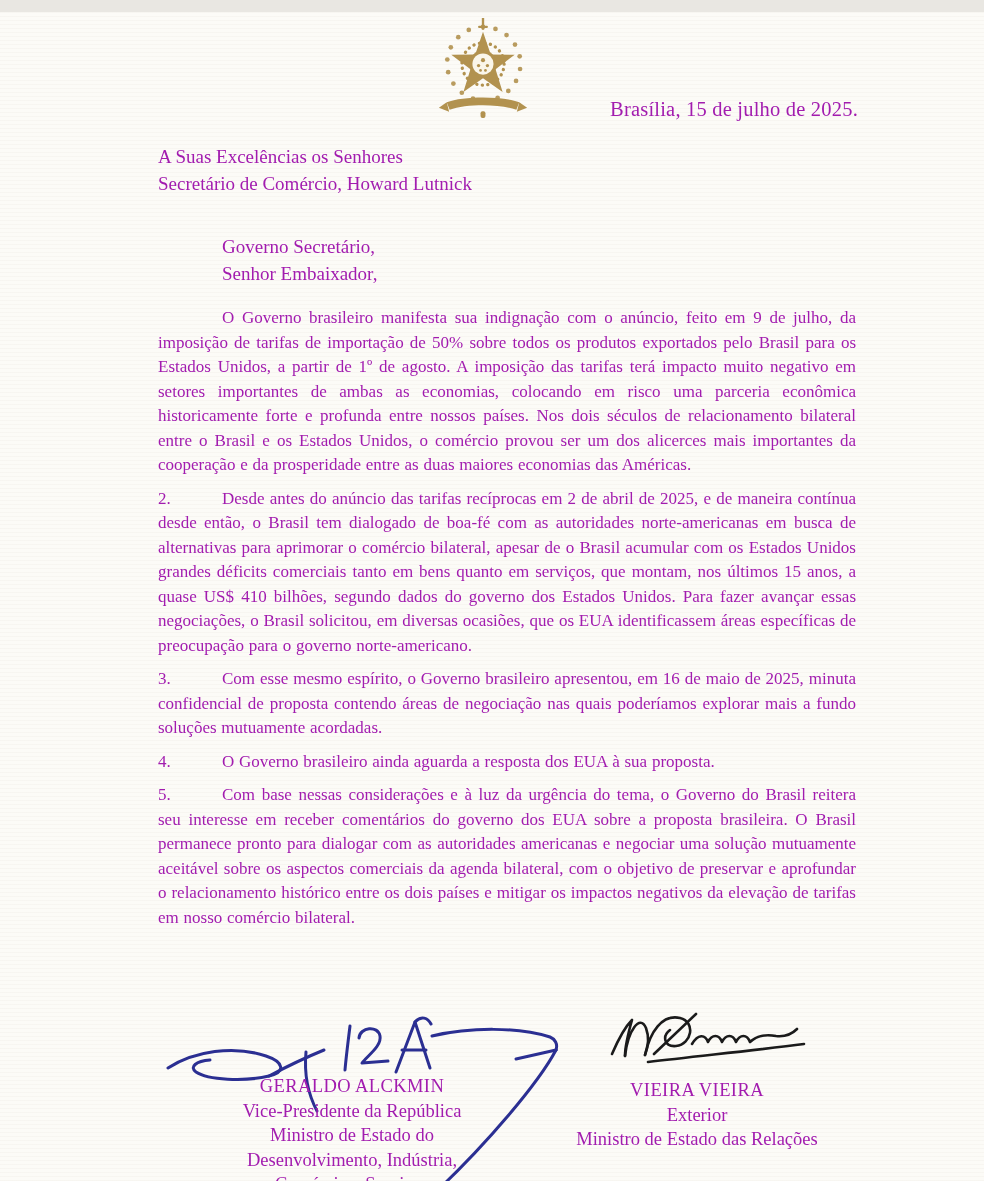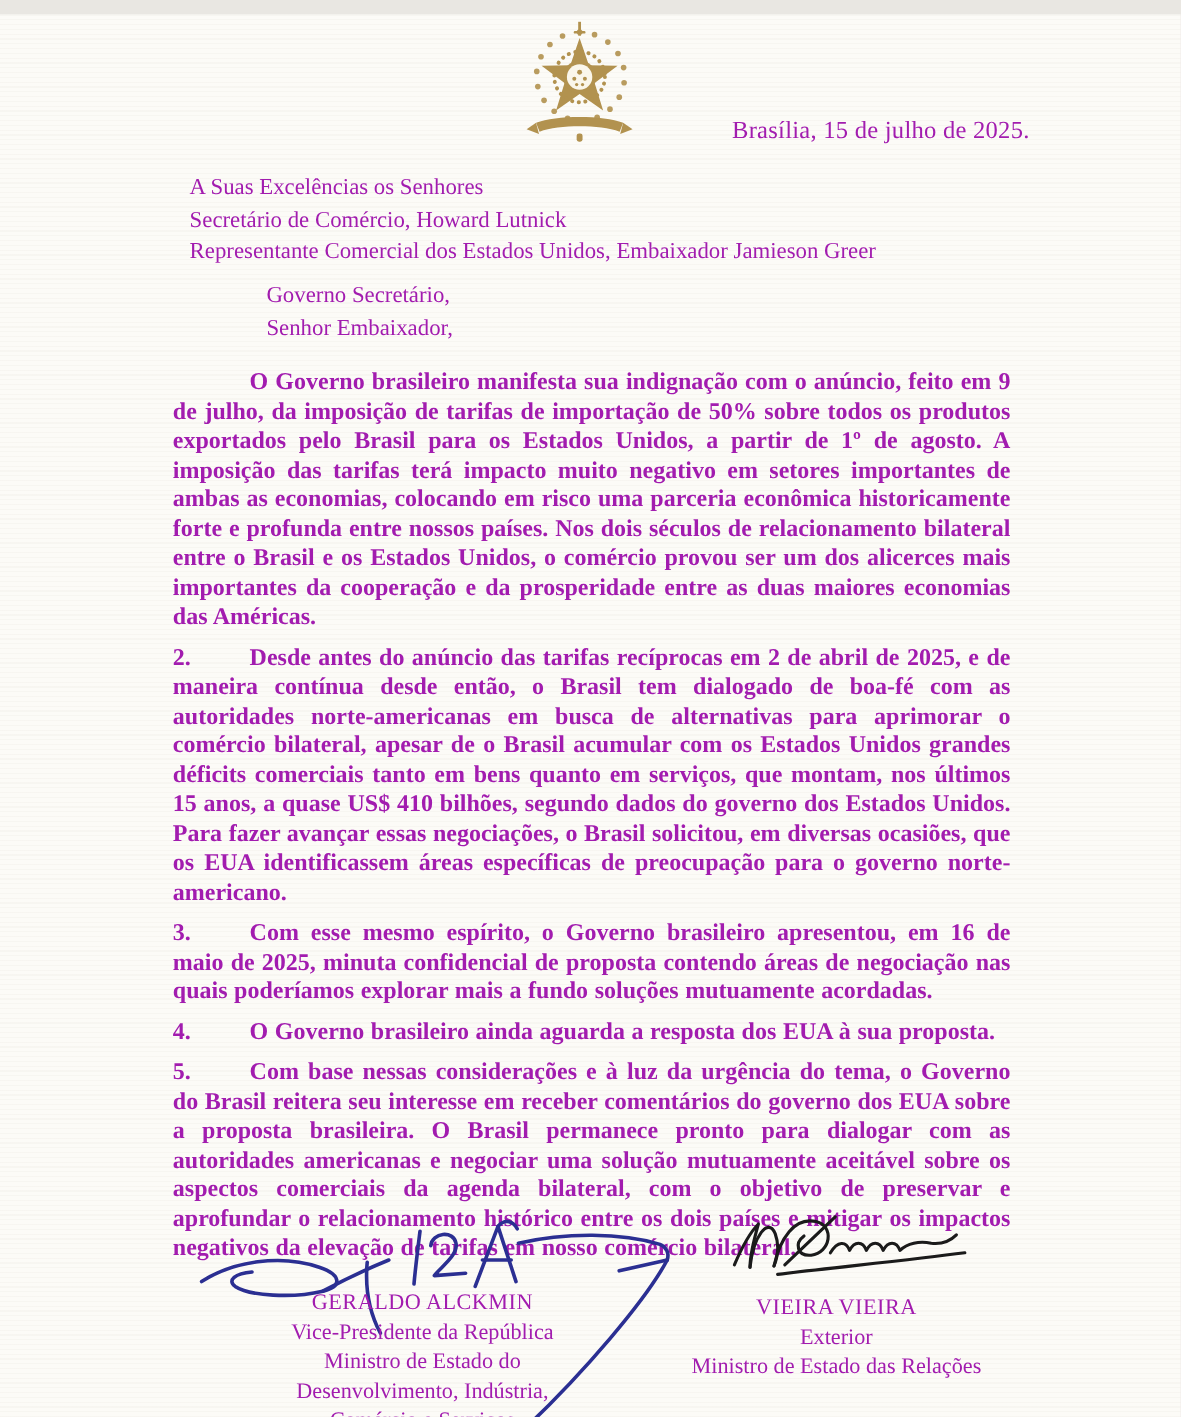--- a/index.html
+++ b/index.html
@@ -18,24 +18,23 @@
     background:repeating-linear-gradient(180deg, rgba(185,178,162,0.07) 0 1px, rgba(0,0,0,0) 1px 4px);
   }
   .crest { position:absolute; left:432px; top:6px; width:102px; height:102px; }
   .date-line {
     position:absolute; top:86px; right:126px;
     font-size:20.5px; letter-spacing:0.2px; white-space:nowrap;
   }
   .addressees { position:absolute; left:158px; top:132px; font-size:19px; line-height:26.5px; }
   .salutations { position:absolute; left:222px; top:222px; font-size:19px; line-height:26.5px; }
   .body-text {
-    position:absolute; left:144px; top:294px; width:698px;
-    font-size:20px; line-height:24.5px; text-align:justify;
+    position:absolute; left:158px; top:294px; width:698px;
+    font-size:17px; line-height:24.5px; text-align:justify;
     word-spacing:0.5px;
-    font-weight:bold;
   }
   .body-text p { margin:0 0 9px 0; }
   .pnum { display:inline-block; width:64px; }
   .sig-img { position:absolute; }
   .sig-blue  { left:156px; top:1000px; width:424px; height:178px; }
   .sig-black { left:608px; top:994px; width:246px; height:72px; }
   .sig-block { position:absolute; text-align:center; font-size:18.5px; line-height:24.5px; }
   .sig-left  { left:152px; top:1062px; width:400px; }
   .sig-right { left:532px; top:1066px; width:330px; }
   .sig-name { letter-spacing:0.4px; }
@@ -89,21 +88,20 @@
       <path d="M87,86 L95,91.5 L84.5,95.5 Z"></path>
       <rect x="47.5" y="95" width="5" height="7" rx="2"></rect>
     </g>
   </svg>
 
   <div class="date-line">Brasília, 15 de julho de 2025.</div>
 
   <div class="addressees">
     <div>A Suas Excelências os Senhores</div>
     <div>Secretário de Comércio, Howard Lutnick</div>
-    <div>Representante Comercial dos Estados Unidos, Embaixador Jamieson Greer</div>
   </div>
 
   <div class="salutations">
     <div>Governo Secretário,</div>
     <div>Senhor Embaixador,</div>
   </div>
 
   <div class="body-text">
     <p><span class="pnum"></span><span>O Governo brasileiro manifesta sua indignação com o anúncio, feito em 9 de julho, da imposição de tarifas de importação de 50% sobre todos os produtos exportados pelo Brasil para os Estados Unidos, a partir de 1º de agosto. A imposição das tarifas terá impacto muito negativo em setores importantes de ambas as economias, colocando em risco uma parceria econômica historicamente forte e profunda entre nossos países. Nos dois séculos de relacionamento bilateral entre o Brasil e os Estados Unidos, o comércio provou ser um dos alicerces mais importantes da cooperação e da prosperidade entre as duas maiores economias das Américas.</span></p>
     <p><span class="pnum">2.</span><span>Desde antes do anúncio das tarifas recíprocas em 2 de abril de 2025, e de maneira contínua desde então, o Brasil tem dialogado de boa-fé com as autoridades norte-americanas em busca de alternativas para aprimorar o comércio bilateral, apesar de o Brasil acumular com os Estados Unidos grandes déficits comerciais tanto em bens quanto em serviços, que montam, nos últimos 15 anos, a quase US$ 410 bilhões, segundo dados do governo dos Estados Unidos. Para fazer avançar essas negociações, o Brasil solicitou, em diversas ocasiões, que os EUA identificassem áreas específicas de preocupação para o governo norte-americano.</span></p>

